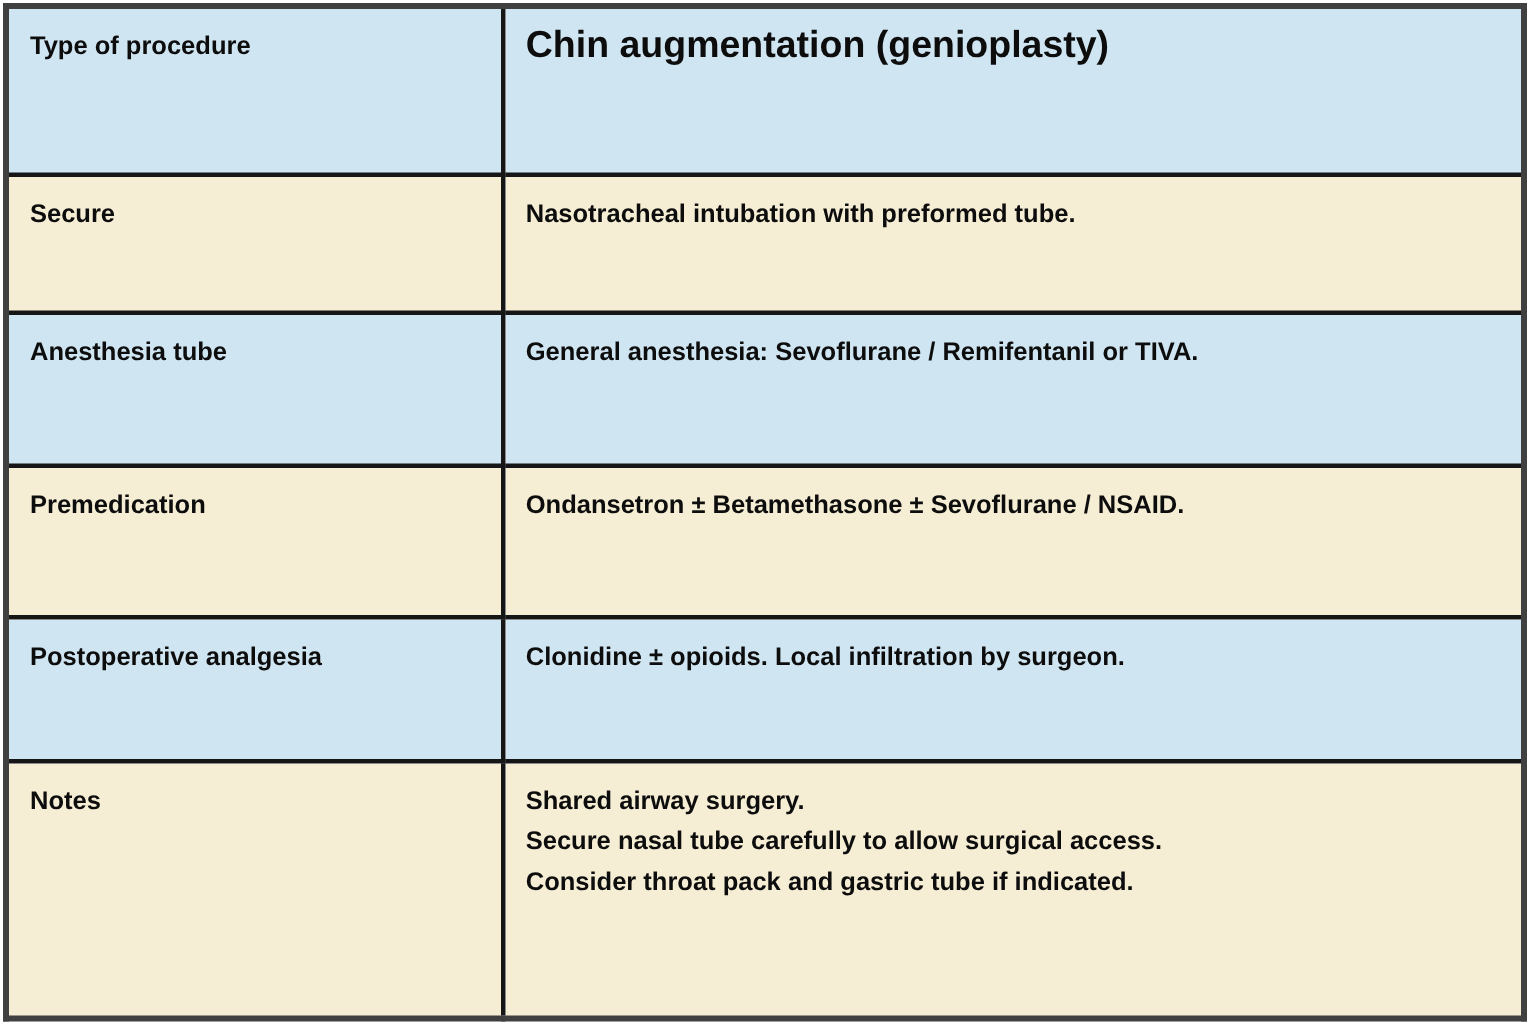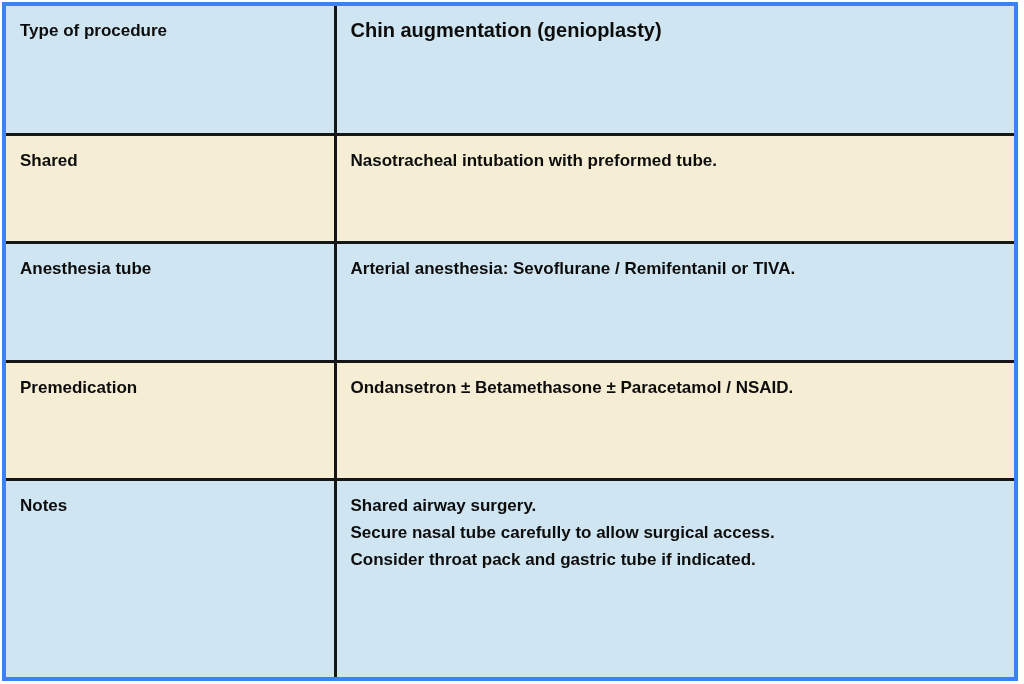--- a/index.html
+++ b/index.html
@@ -16,40 +16,40 @@
     box-sizing: border-box;
     width: 1024px;
     height: 684px;
     padding: 2px 6px 3px 2px;
   }
   table.proc-table {
     border-collapse: collapse;
     table-layout: fixed;
     width: 1016px;
     height: 679px;
-    border: 4px solid #3b82f6;
+    border: 4px solid #404040;
   }
   table.proc-table td {
     border: 3px solid #161616;
     vertical-align: top;
     padding: 11px 14px 8px 14px;
     font-size: 17px;
     line-height: 27px;
     white-space: pre-line;
     overflow: hidden;
   }
   col.label-col { width: 331px; }
   col.value-col { width: auto; }
   tr:nth-child(odd) td { background: #cfe5f1; }
   tr:nth-child(even) td { background: #f5eed4; }
   td.label-cell { font-weight: bold; }
   td.value-cell { padding-left: 10px; font-weight: bold; }
   tr.header-row td.value-cell {
     font-weight: bold;
-    font-size: 20px;
+    font-size: 25px;
     line-height: 26px;
   }
   
   tr.r1 { height: 97px; }
   tr.r2 { height: 80px; }
   tr.r3 { height: 88px; }
   tr.r4 { height: 88px; }
   tr.r5 { height: 83px; }
   tr.r6 { height: 148px; }
   tr.r7 { height: 80px; }
@@ -62,30 +62,34 @@
     <colgroup>
       <col class="label-col">
       <col class="value-col">
     </colgroup>
     <tbody>
       <tr class="r1 header-row">
         <td class="label-cell">Type of procedure</td>
         <td class="value-cell">Chin augmentation (genioplasty)</td>
       </tr>
       <tr class="r2">
-        <td class="label-cell">Shared</td>
+        <td class="label-cell">Secure</td>
         <td class="value-cell">Nasotracheal intubation with preformed tube.</td>
       </tr>
       <tr class="r3">
         <td class="label-cell">Anesthesia tube</td>
-        <td class="value-cell">Arterial anesthesia: Sevoflurane / Remifentanil or TIVA.</td>
+        <td class="value-cell">General anesthesia: Sevoflurane / Remifentanil or TIVA.</td>
       </tr>
       <tr class="r4">
         <td class="label-cell">Premedication</td>
-        <td class="value-cell">Ondansetron ± Betamethasone ± Paracetamol / NSAID.</td>
+        <td class="value-cell">Ondansetron ± Betamethasone ± Sevoflurane / NSAID.</td>
+      </tr>
+      <tr class="r5">
+        <td class="label-cell">Postoperative analgesia</td>
+        <td class="value-cell">Clonidine ± opioids. Local infiltration by surgeon.</td>
       </tr>
       <tr class="r6">
         <td class="label-cell">Notes</td>
         <td class="value-cell">Shared airway surgery.
 Secure nasal tube carefully to allow surgical access.
 Consider throat pack and gastric tube if indicated.</td>
       </tr>
     </tbody>
   </table>
 </div>

